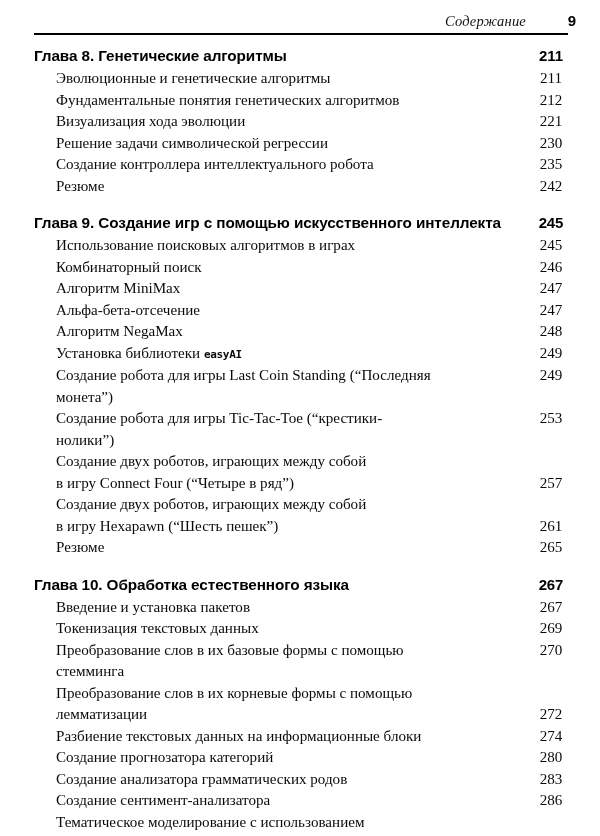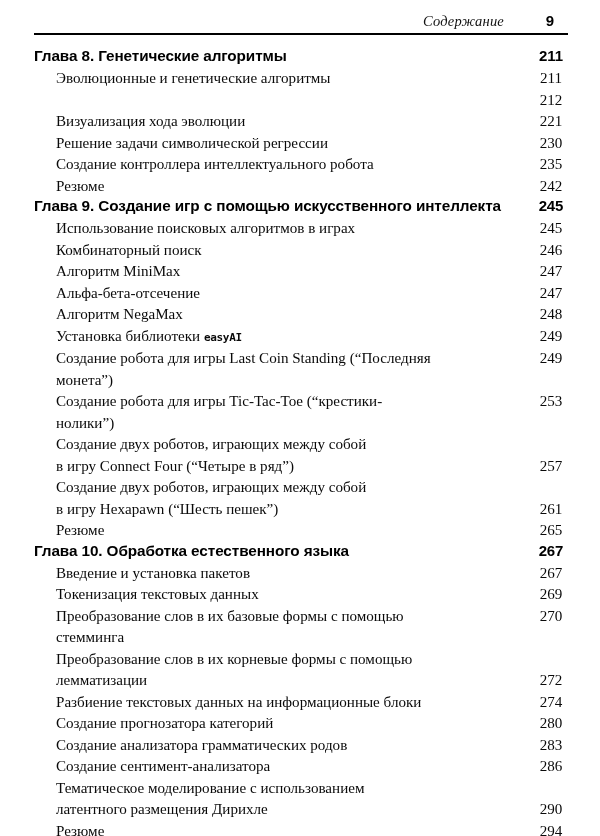--- a/index.html
+++ b/index.html
@@ -23,21 +23,21 @@
     left: 0;
     top: 0;
     width: 600px;
     height: 836px;
     box-sizing: border-box;
   }
 
   
   .running-head {
     position: absolute;
-    left: 20px;
+    left: 42px;
     top: 12px;
     width: 534px;
     display: flex;
     align-items: baseline;
     justify-content: flex-end;
   }
   .running-head-title {
     font-family: "Liberation Serif", "DejaVu Serif", serif;
     font-style: italic;
     font-size: 14.5px;
@@ -64,21 +64,21 @@
 
   
   .toc {
     position: absolute;
     left: 34px;
     top: 47px;
     width: 534px;
   }
 
   .chapter-block { margin: 0; }
-  .chapter-block + .chapter-block { }
+  .chapter-block + .chapter-block { margin-top: 17px; }
 
   .row {
     display: flex;
     align-items: baseline;
     width: 100%;
   }
   .row-label {
     flex: 0 1 auto;
     white-space: pre-wrap;
   }
@@ -152,20 +152,21 @@
           <span class="row-label"><span>Глава 8. Генетические алгоритмы</span></span>
           <span class="row-filler"></span>
           <span class="row-page">211</span>
         </div>
         <div class="row entry-row">
           <span class="row-label"><span>Эволюционные и генетические алгоритмы</span></span>
           <span class="row-filler"></span>
           <span class="row-page">211</span>
         </div>
         <div class="row entry-row">
+          <span class="row-label"><span>Фундаментальные понятия генетических алгоритмов</span></span>
           <span class="row-filler"></span>
           <span class="row-page">212</span>
         </div>
         <div class="row entry-row">
           <span class="row-label"><span>Визуализация хода эволюции</span></span>
           <span class="row-filler"></span>
           <span class="row-page">221</span>
         </div>
         <div class="row entry-row">
           <span class="row-label"><span>Решение задачи символической регрессии</span></span>

